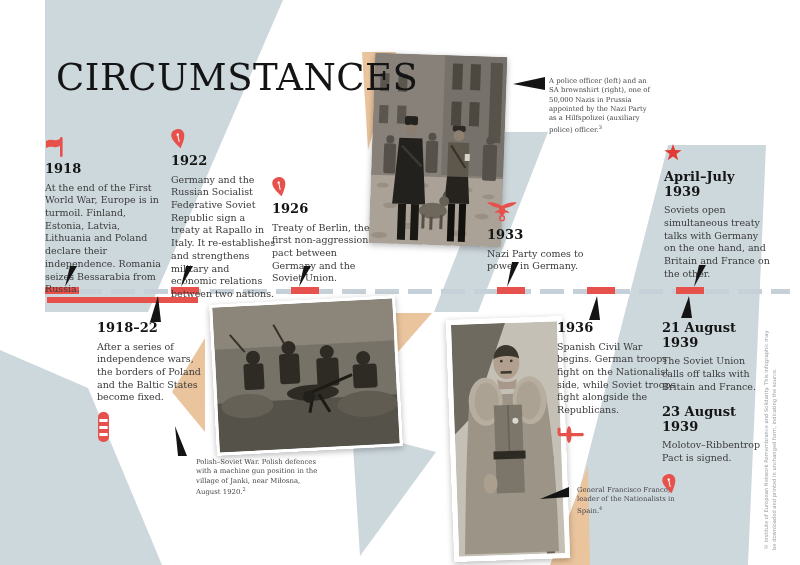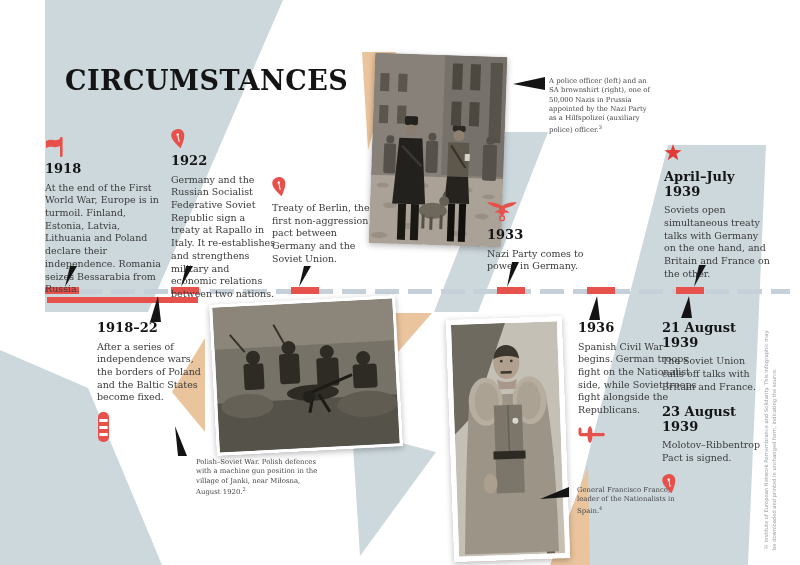--- a/index.html
+++ b/index.html
@@ -2,35 +2,35 @@
 <html><head>
 <meta charset="utf-8">
 <style>
   html,body{margin:0;padding:0;}
   .canvas{
     position:relative;width:800px;height:565px;background:#ffffff;
     overflow:hidden;font-family:"DejaVu Serif","Liberation Serif",serif;
   }
   svg.bg{position:absolute;left:0;top:0;z-index:0;}
   .title{
-    position:absolute;left:48px;top:48px;z-index:5;margin:17px;
-    font-size:27px;font-weight:bold;letter-spacing:.5px;color:#141414;
+    position:absolute;left:48px;top:48px;z-index:5;margin:8px;
+    font-size:37px;font-weight:normal;letter-spacing:.5px;color:#141414;
   }
   .event{position:absolute;z-index:5;}
   .event .ic{margin-bottom:4px;height:22px;}
   .event .year{font-size:13px;font-weight:bold;color:#141414;line-height:1.12;margin-bottom:5px;}
   .event .body{font-size:9.5px;line-height:1.34;color:#3b3b3b;}
   .event .ic-after{margin-top:8px;}
   #ev1918{left:45px;top:136px;width:122px;}
   #ev1922{left:171px;top:128px;width:104px;}
   #ev1926{left:272px;top:176px;width:107px;}
   #ev1933{left:487px;top:202px;width:112px;}
   #ev1939spring{left:664px;top:144px;width:106px;}
   #ev191822{left:97px;top:321px;width:114px;}
-  #ev1936{left:578px;top:321px;width:120px;}
+  #ev1936{left:557px;top:321px;width:120px;}
   #ev1939aug21{left:662px;top:321px;width:100px;}
   #ev1939aug23{left:662px;top:397px;width:100px;margin-top:8px;}
   .tl-dashes{
     position:absolute;left:45px;top:289px;width:745px;height:5px;z-index:2;
     background:repeating-linear-gradient(to right,#c6d0d8 0,#c6d0d8 24px,transparent 24px,transparent 33px);
   }
   .tl-seg{position:absolute;top:287px;height:7px;background:#e7514b;z-index:3;}
   #seg1918{left:45px;width:34px;}
   #seg1922{left:171px;width:28px;}
   #seg1926{left:291px;width:28px;}
@@ -245,20 +245,21 @@
   </div>
 
   <div class="event" id="ev1926">
     <div class="ic">
       <svg width="15" height="21" viewBox="0 0 15 21" style="transform:rotate(-12deg)">
         <path fill="#e7514b" d="M7.5,20.5 C4,15.5 1,11 1,7 C1,3.4 3.9,1 7.5,1 C11.1,1 14,3.4 14,7 C14,11 11,15.5 7.5,20.5 Z"></path>
         <line x1="7.5" y1="6.5" x2="7.5" y2="14" stroke="#fff" stroke-width="1"></line>
         <circle cx="7.5" cy="6.5" r="1.2" fill="#fff"></circle>
       </svg>
     </div>
+    <div class="year">1926</div>
     <div class="body">Treaty of Berlin, the first non-aggression pact between Germany and the Soviet Union.</div>
   </div>
 
   <div class="event" id="ev1933">
     <div class="ic">
       <svg width="30" height="20" viewBox="0 0 30 20">
         <path fill="#e7514b" d="M15,4 C11,1 4,-0.5 0,0.5 C3,3.5 8,5.5 12,6 L12,8 C10,8.6 8.5,9.4 7.5,11 L12,10.4 C12.6,12 13.6,13 15,13.4 C16.4,13 17.4,12 18,10.4 L22.5,11 C21.5,9.4 20,8.6 18,8 L18,6 C22,5.5 27,3.5 30,0.5 C26,-0.5 19,1 15,4 Z"></path>
         <circle cx="15" cy="16.2" r="2.4" fill="none" stroke="#e7514b" stroke-width="1.4"></circle>
       </svg>
     </div>

